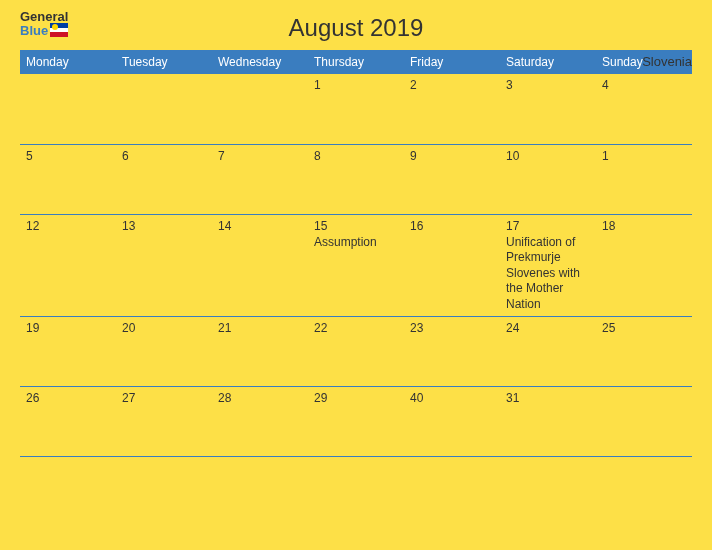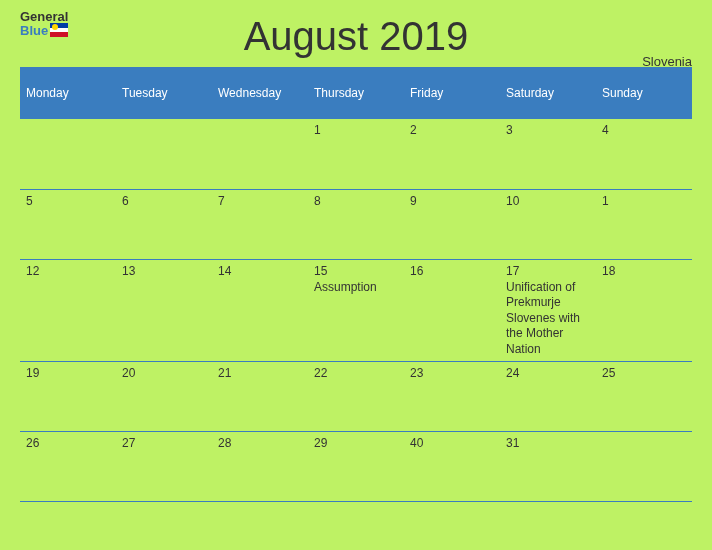--- a/index.html
+++ b/index.html
@@ -6,21 +6,21 @@
     body {
       font-family: Arial, sans-serif;
       background: #fff;
       width: 712px;
       height: 550px;
       overflow: hidden;
     }
     .page {
       width: 712px;
       height: 550px;
-      background: #bef264;
+      background: #fde047;
       position: relative;
     }
     
     .header {
       display: flex;
       align-items: center;
       justify-content: center;
       padding: 14px 20px 8px 20px;
       position: relative;
     }
@@ -59,21 +59,21 @@
       content: '';
       position: absolute;
       top: 1px;
       left: 2px;
       width: 6px;
       height: 6px;
       background: #FFD700;
       border-radius: 50%;
     }
     .month-title {
-      font-size: 40px;
+      font-size: 24px;
       color: #333;
       font-weight: normal;
     }
     .country {
       position: absolute;
       right: 20px;
       top: 22px;
       font-size: 13px;
       color: #333;
       margin-top: 32px;
@@ -84,21 +84,21 @@
       margin: 0 20px;
       border-collapse: collapse;
     }
     .calendar thead tr {
       background: #3a7dbf;
     }
     .calendar thead th {
       color: #fff;
       font-size: 12px;
       font-weight: normal;
-      padding: 19px 6px;
+      padding: 5px 6px;
       text-align: left;
       border: none;
     }
     .calendar tbody tr {
       border-bottom: 1.5px solid #3a7dbf;
     }
     .calendar tbody td {
       vertical-align: top;
       padding: 4px 6px 4px 6px;
       font-size: 11px;

